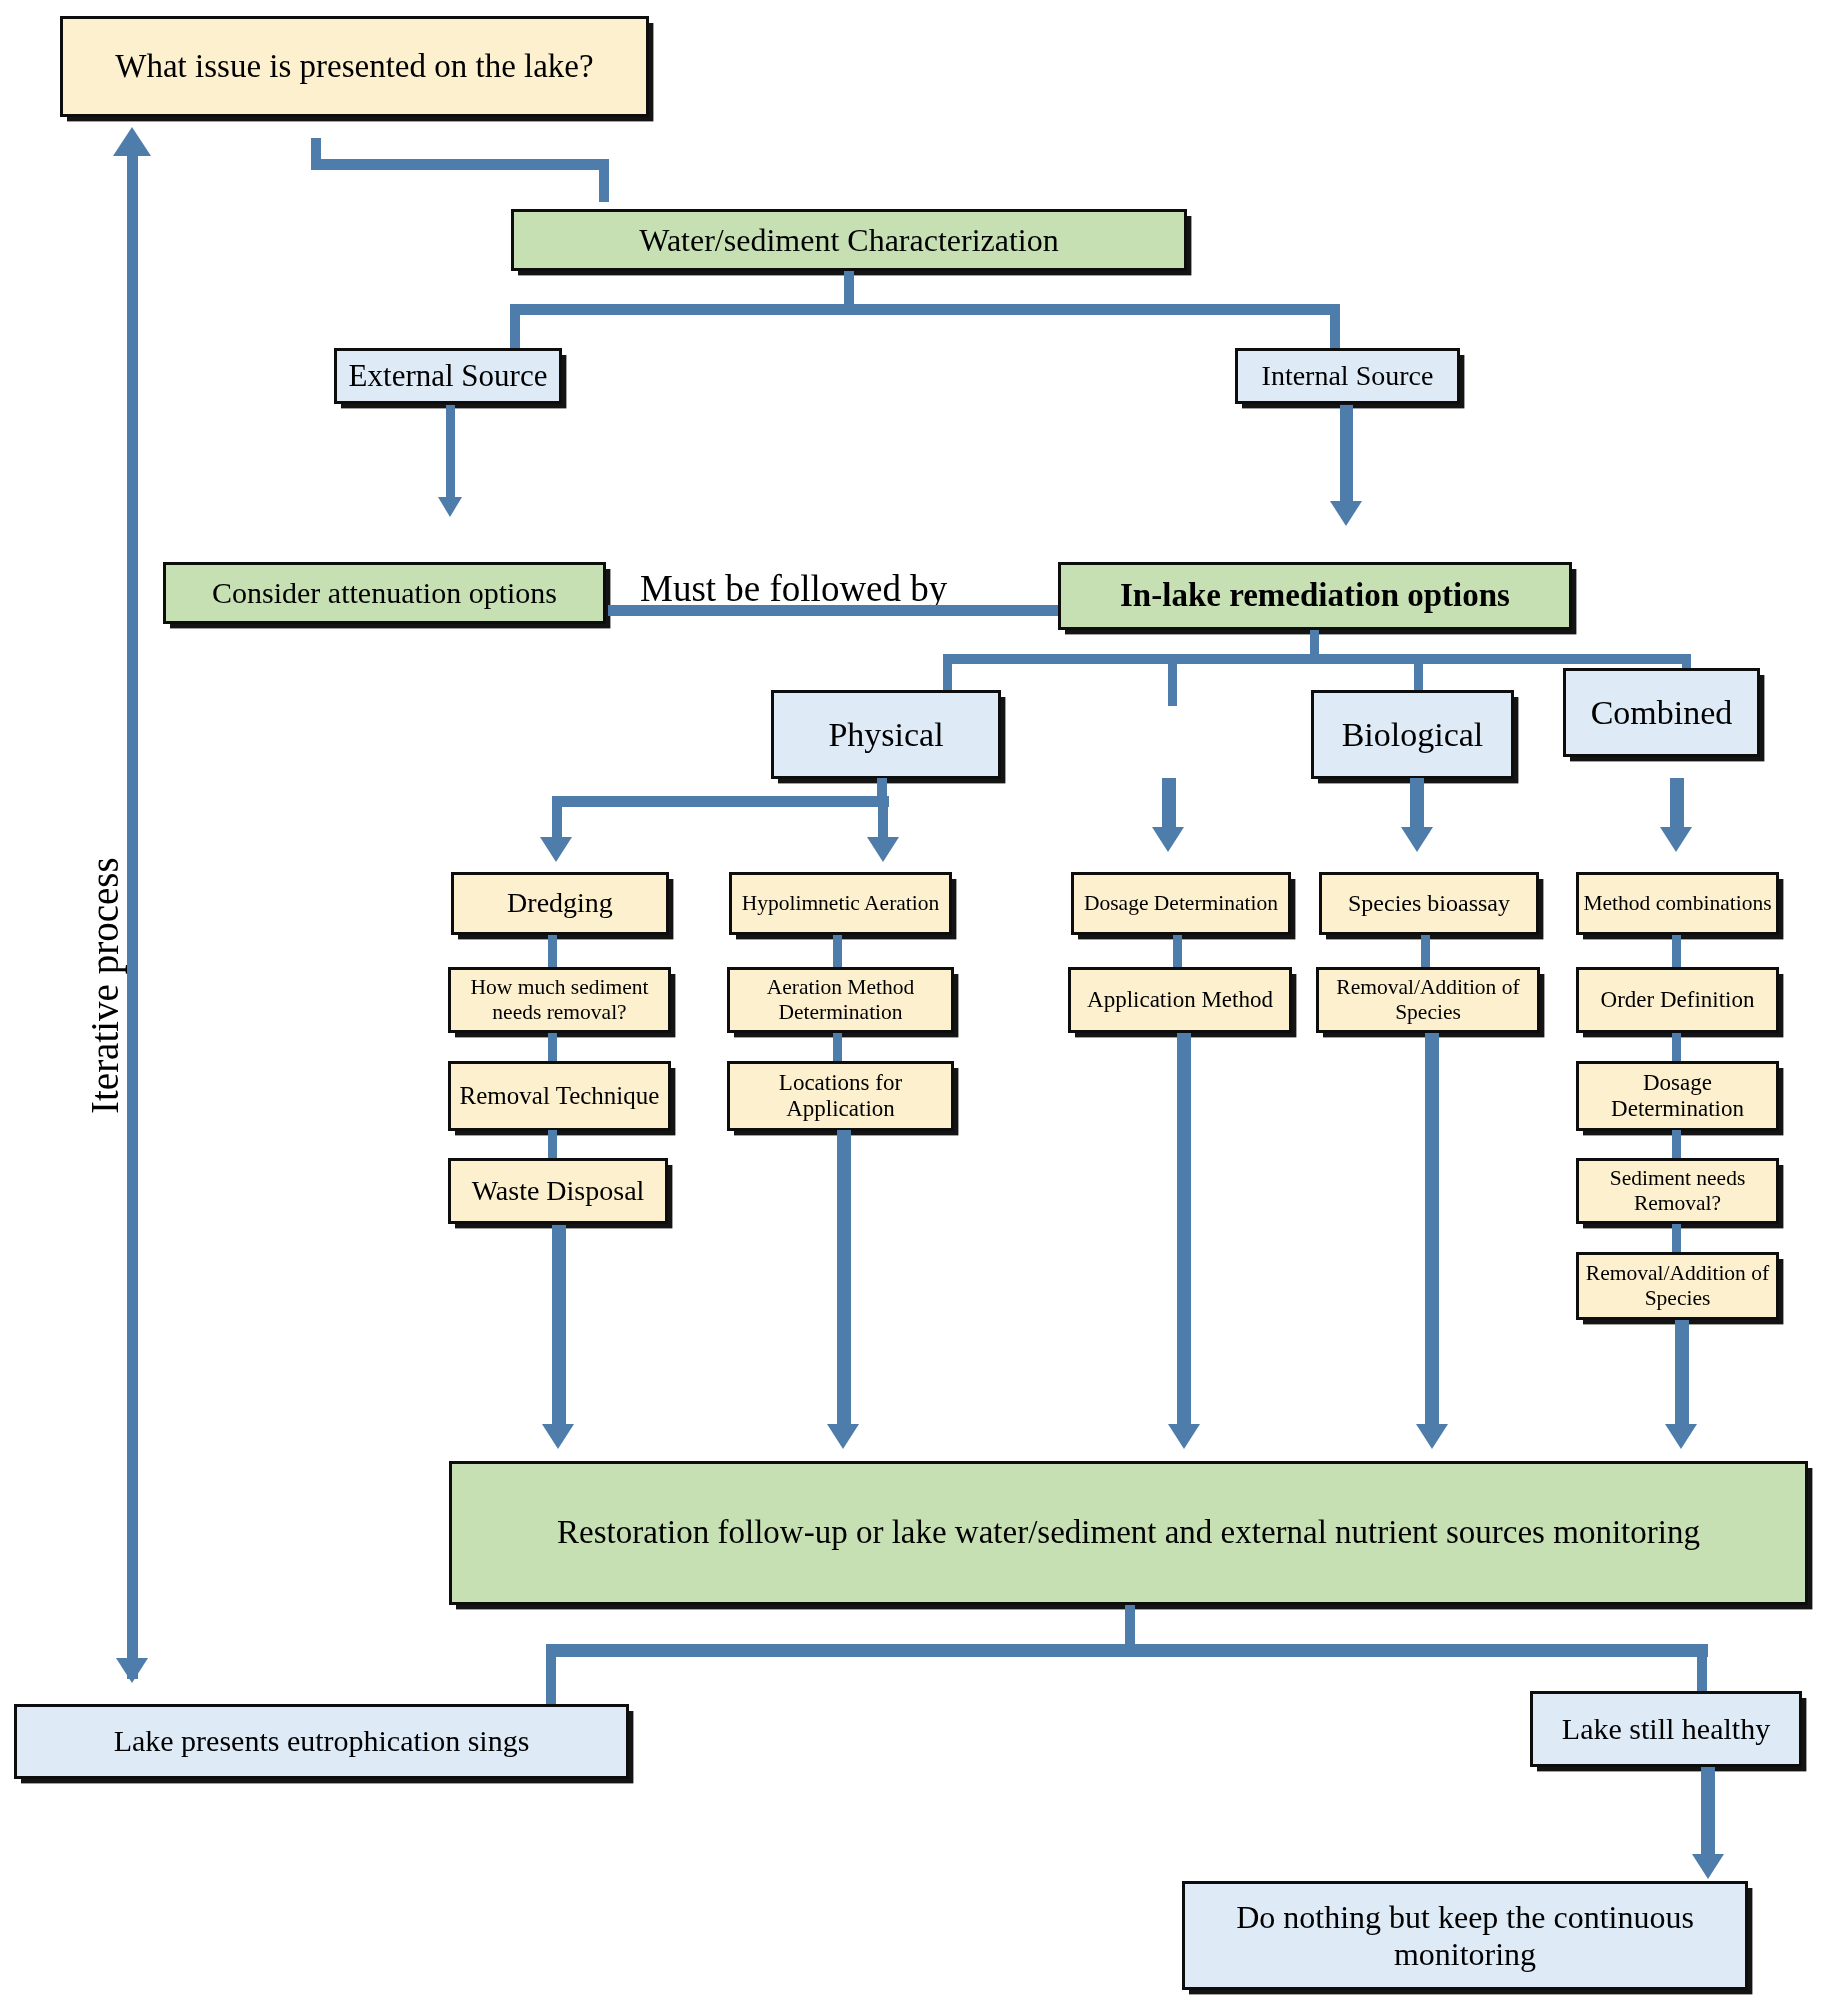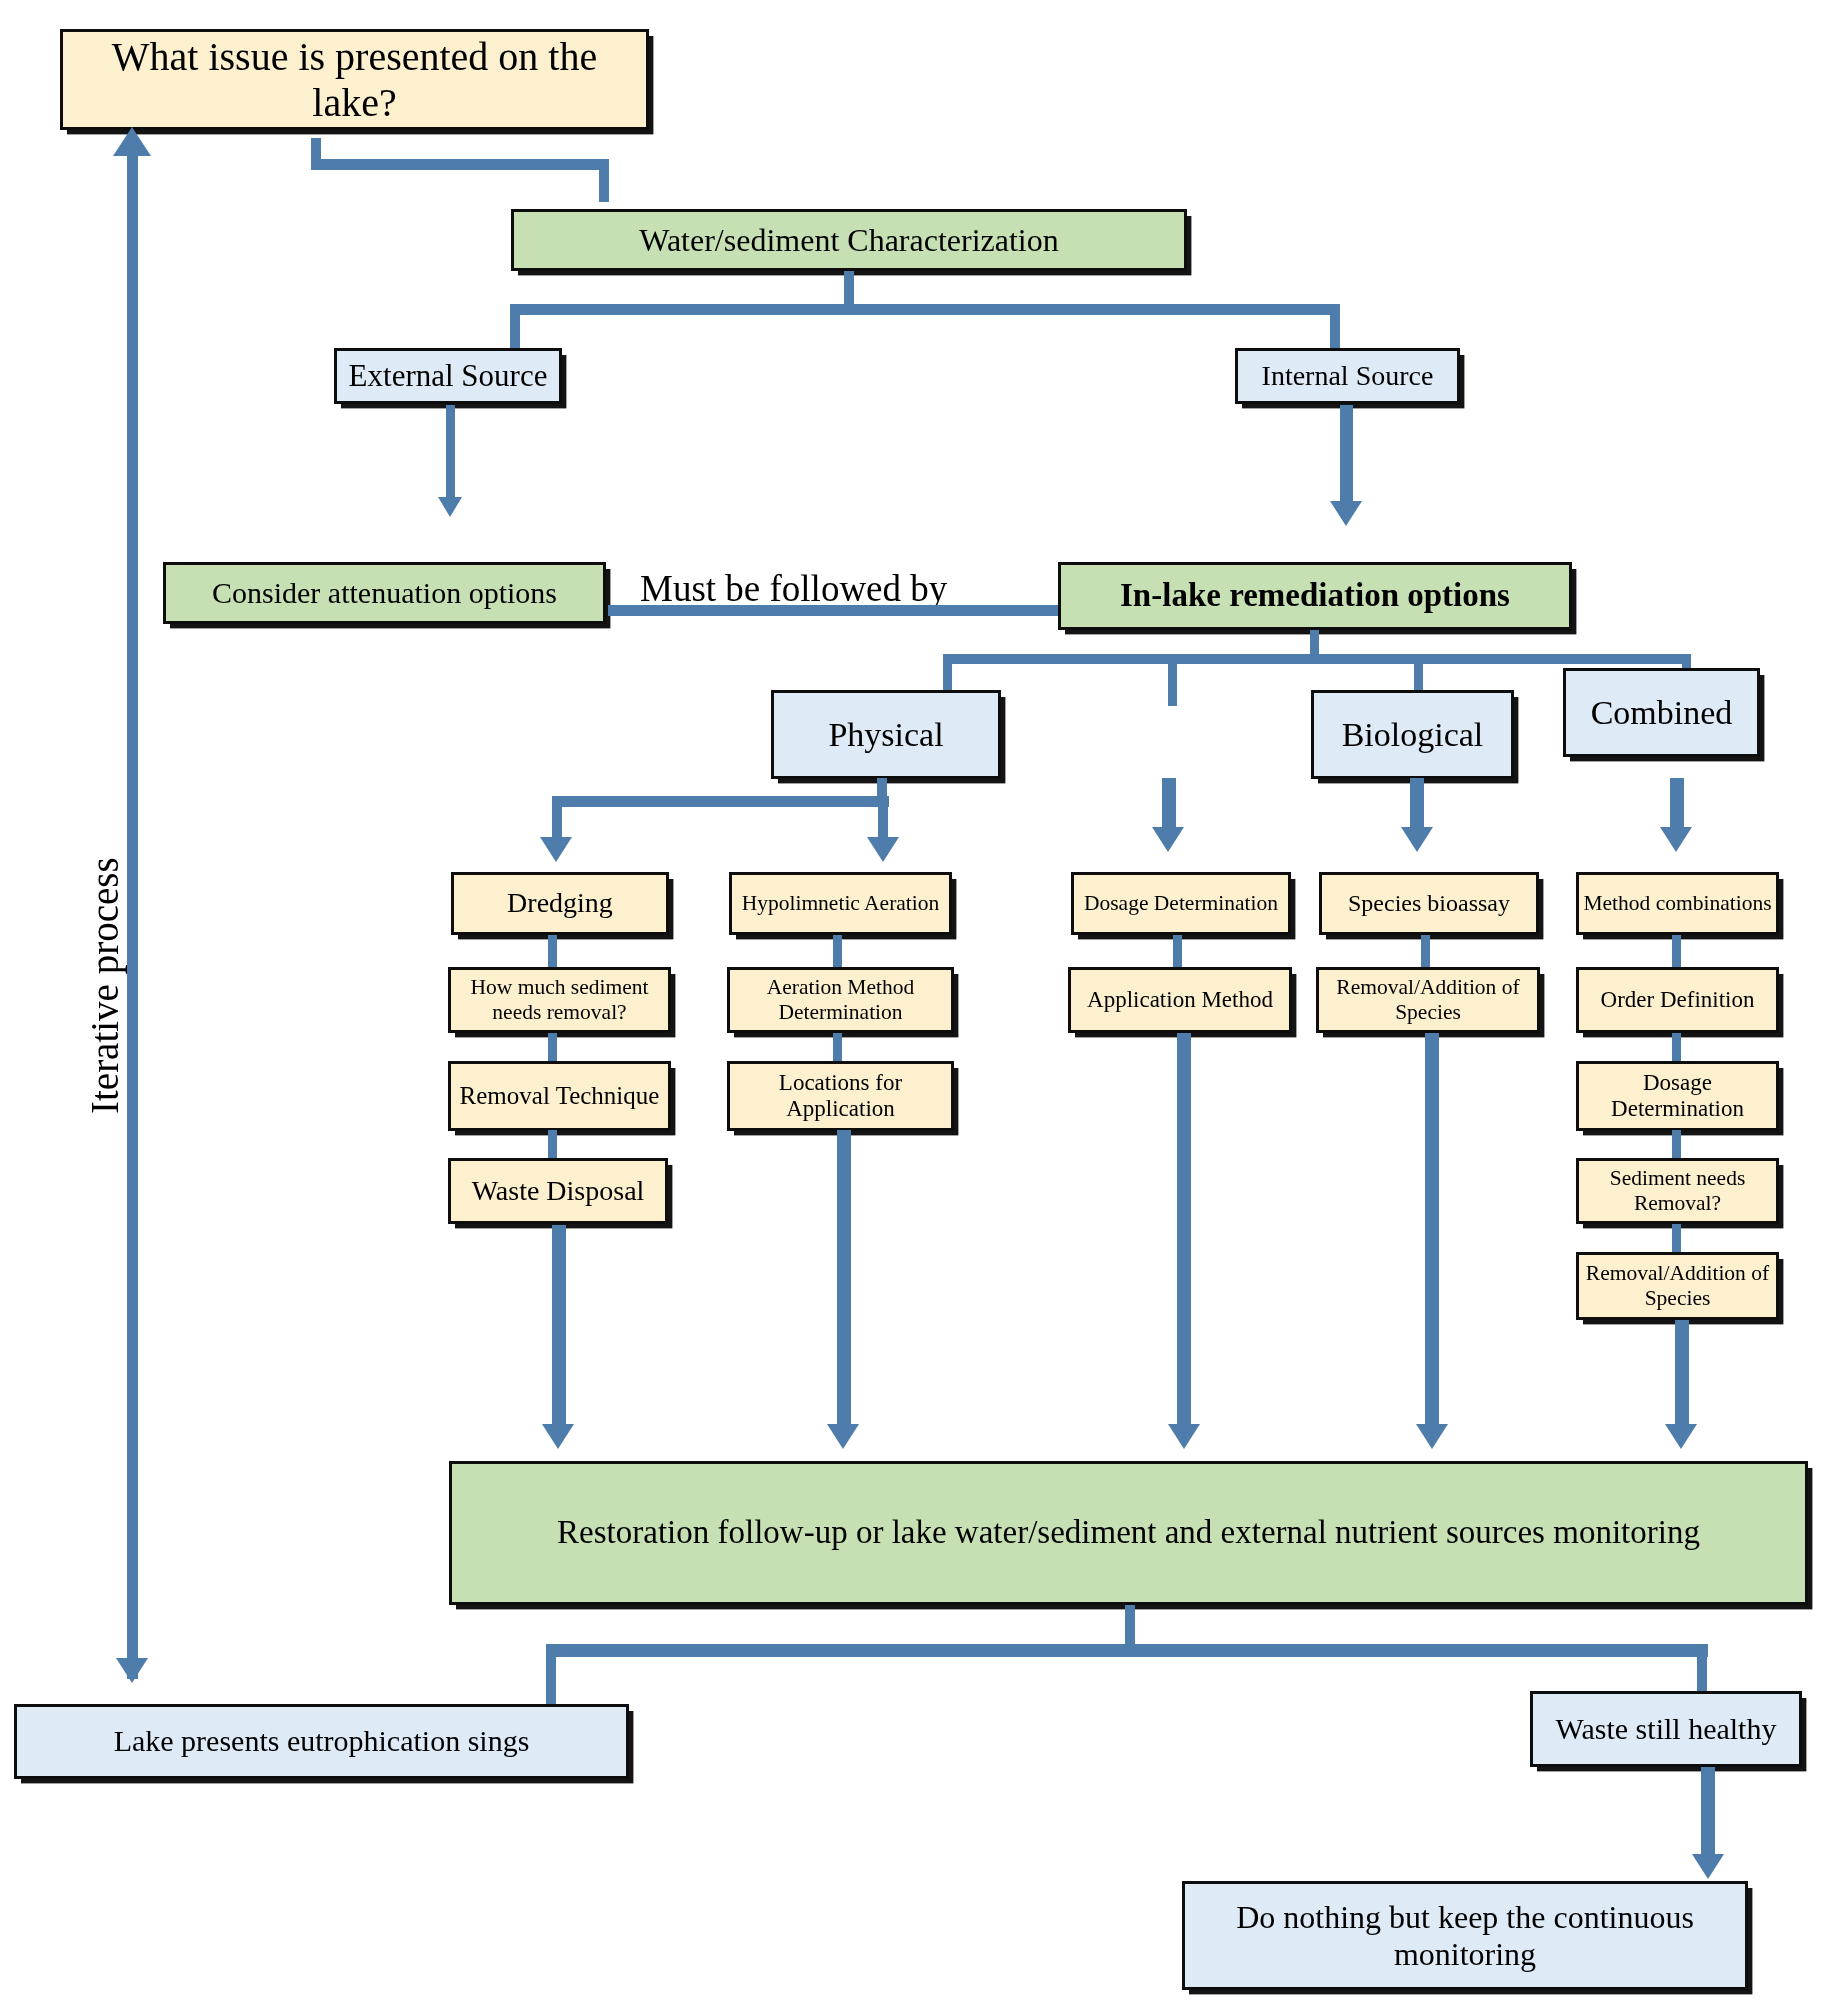--- a/index.html
+++ b/index.html
@@ -62,21 +62,21 @@
     position:absolute;
     white-space:nowrap;
     font-size:37px;
   }
 </style>
 </head>
 <body>
 
 <div id="stage">
 
-  <div class="node yellow" style="left:60px;top:29px;width:589px;height:101px;font-size:40px;">
+  <div class="node yellow" style="left:60px;top:16px;width:589px;height:101px;font-size:33px;">
     <span>What issue is presented on the lake?</span>
   </div>
 
   <div class="conn vline" style="left:311px;top:138px;width:10px;height:30px;"></div>
   <div class="conn hline" style="left:311px;top:159px;width:297px;height:11.4px;"></div>
   <div class="conn vline" style="left:599px;top:159px;width:10px;height:43px;"></div>
 
   <div class="node green" style="left:511px;top:209px;width:676px;height:62px;font-size:32px;">
     <span>Water/sediment Characterization</span>
   </div>
@@ -227,21 +227,21 @@
   <div class="conn vline" style="left:1125px;top:1605px;width:10px;height:47px;"></div>
   <div class="conn hline" style="left:546px;top:1644px;width:1162px;height:12.7px;"></div>
   <div class="conn vline" style="left:546px;top:1644px;width:10px;height:61px;"></div>
   <div class="conn vline" style="left:1697px;top:1644px;width:10px;height:61px;"></div>
 
   <div class="node blue" style="left:14px;top:1704px;width:615px;height:75px;font-size:30px;">
     <span>Lake presents eutrophication sings</span>
   </div>
 
   <div class="node blue" style="left:1530px;top:1691px;width:272px;height:76px;font-size:30px;">
-    <span>Waste still healthy</span>
+    <span>Lake still healthy</span>
   </div>
 
   <div class="conn thick" style="left:1701px;top:1767px;width:14px;height:91px;"></div>
   <div class="arrow-down" style="left:1692px;top:1854px;"></div>
 
   <div class="node blue" style="left:1182px;top:1881px;width:566px;height:109px;font-size:32px;">
     <span>Do nothing but keep the continuous monitoring</span>
   </div>
 
   <div class="conn vline" style="left:127px;top:147px;width:11.4px;height:1532px;"></div>

